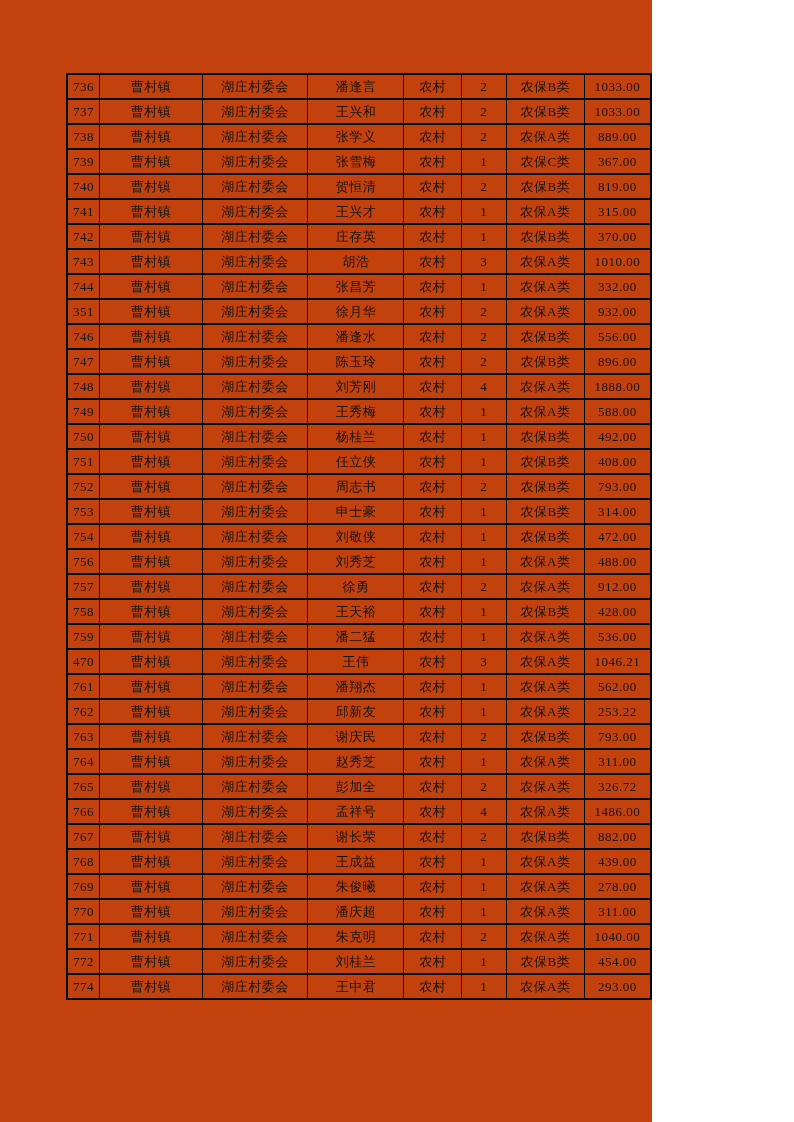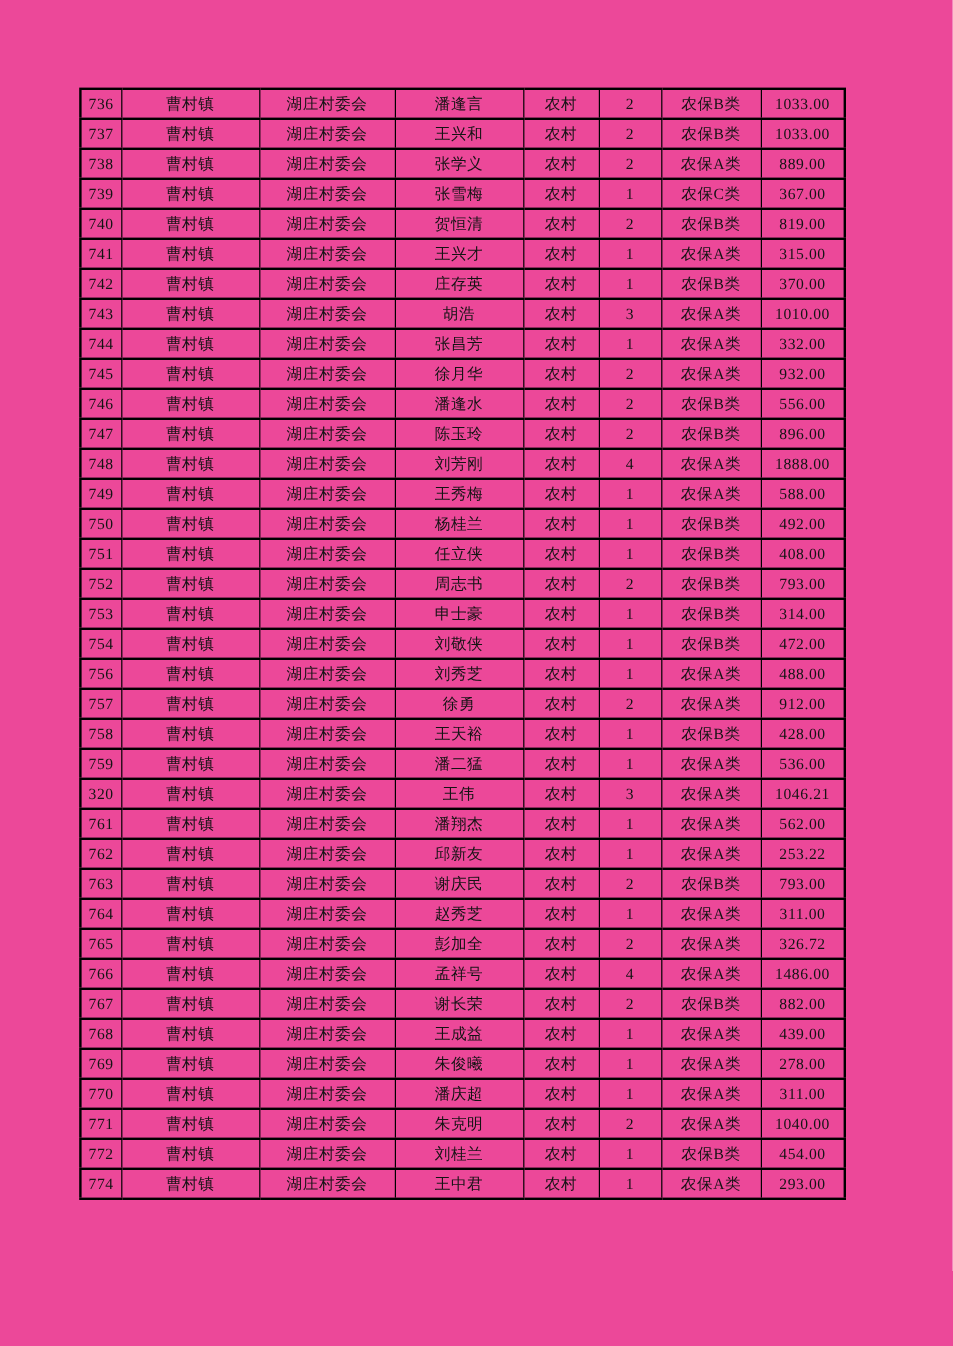--- a/index.html
+++ b/index.html
@@ -9,23 +9,23 @@
   }
   body {
     width: 794px;
     height: 1122px;
     position: relative;
     font-family: "Liberation Serif", "DejaVu Serif", serif;
   }
   .page {
     position: absolute;
     left: 0; top: 0;
-    width: 794px;
+    width: 652px;
     height: 1122px;
-    background: #ec4899;
+    background: #c2410c;
     overflow: hidden;
   }
   table.data-table {
     position: absolute;
     left: 66px;
     top: 73px;
     border-collapse: collapse;
     table-layout: fixed;
     border: 2px solid #000;
   }
@@ -154,21 +154,21 @@
           <td>744</td>
           <td>曹村镇</td>
           <td>湖庄村委会</td>
           <td>张昌芳</td>
           <td>农村</td>
           <td>1</td>
           <td>农保A类</td>
           <td>332.00</td>
         </tr>
         <tr>
-          <td>745</td>
+          <td>351</td>
           <td>曹村镇</td>
           <td>湖庄村委会</td>
           <td>徐月华</td>
           <td>农村</td>
           <td>2</td>
           <td>农保A类</td>
           <td>932.00</td>
         </tr>
         <tr>
           <td>746</td>
@@ -294,21 +294,21 @@
           <td>759</td>
           <td>曹村镇</td>
           <td>湖庄村委会</td>
           <td>潘二猛</td>
           <td>农村</td>
           <td>1</td>
           <td>农保A类</td>
           <td>536.00</td>
         </tr>
         <tr>
-          <td>320</td>
+          <td>470</td>
           <td>曹村镇</td>
           <td>湖庄村委会</td>
           <td>王伟</td>
           <td>农村</td>
           <td>3</td>
           <td>农保A类</td>
           <td>1046.21</td>
         </tr>
         <tr>
           <td>761</td>

